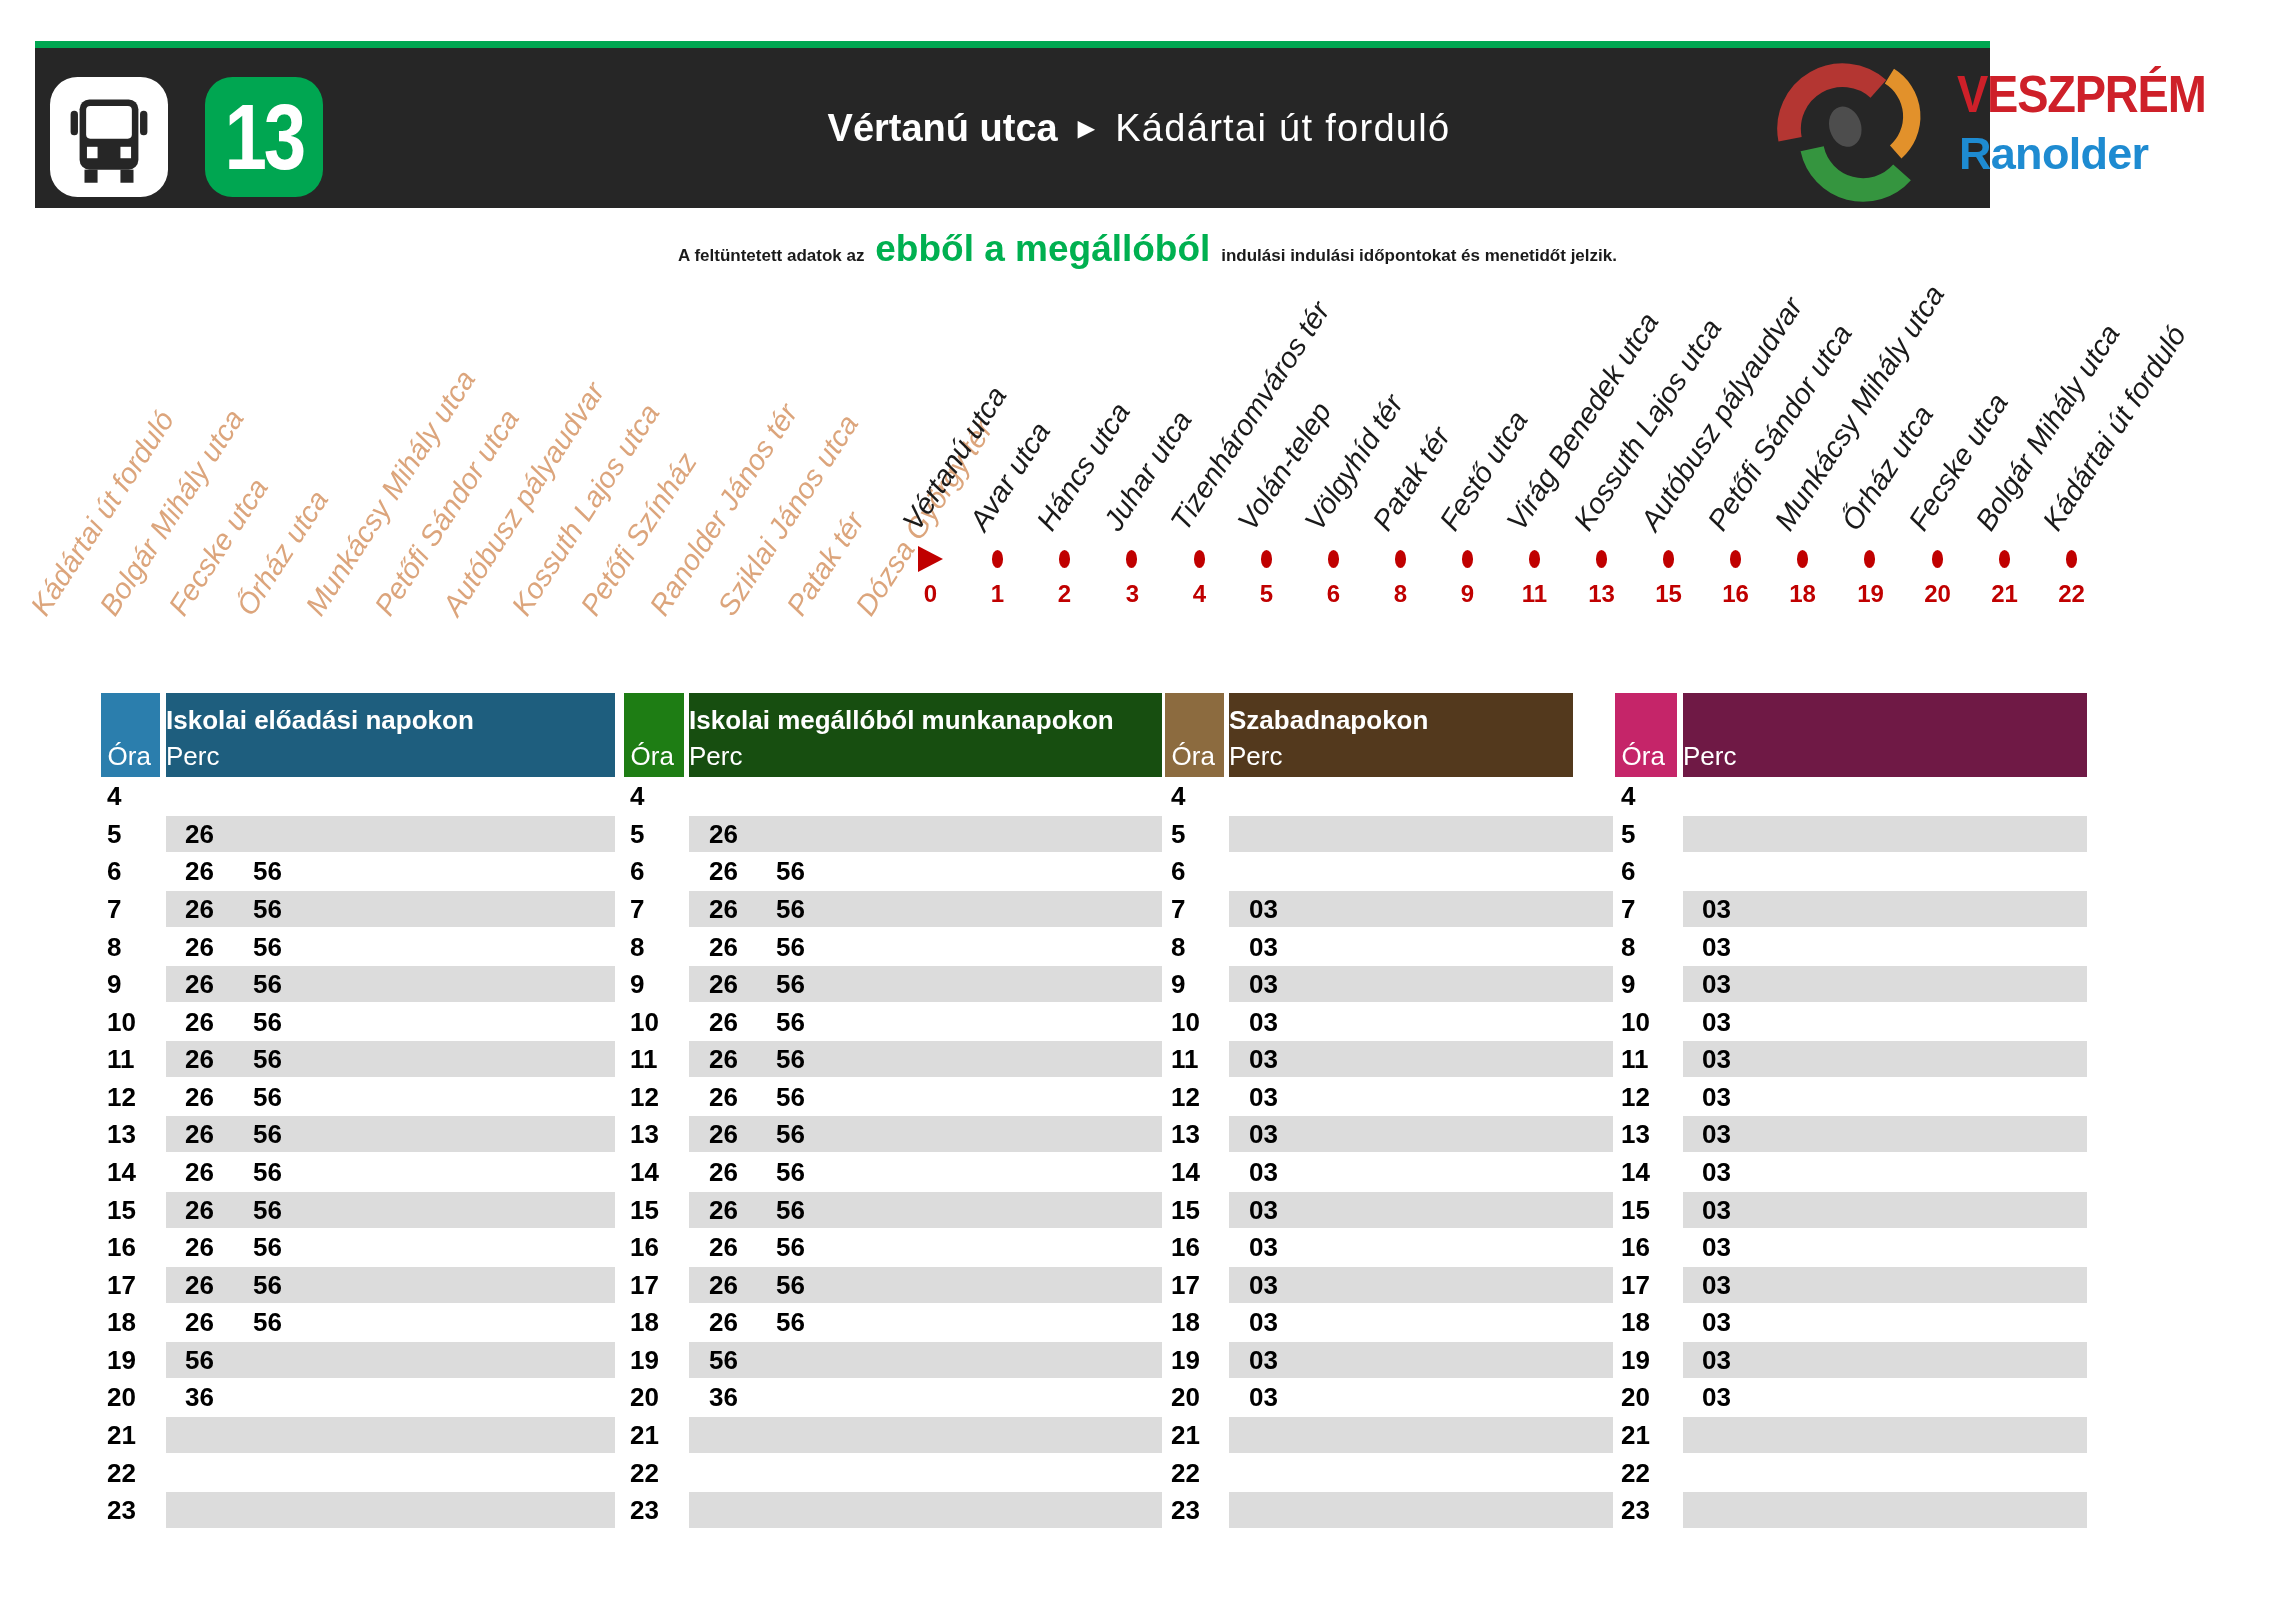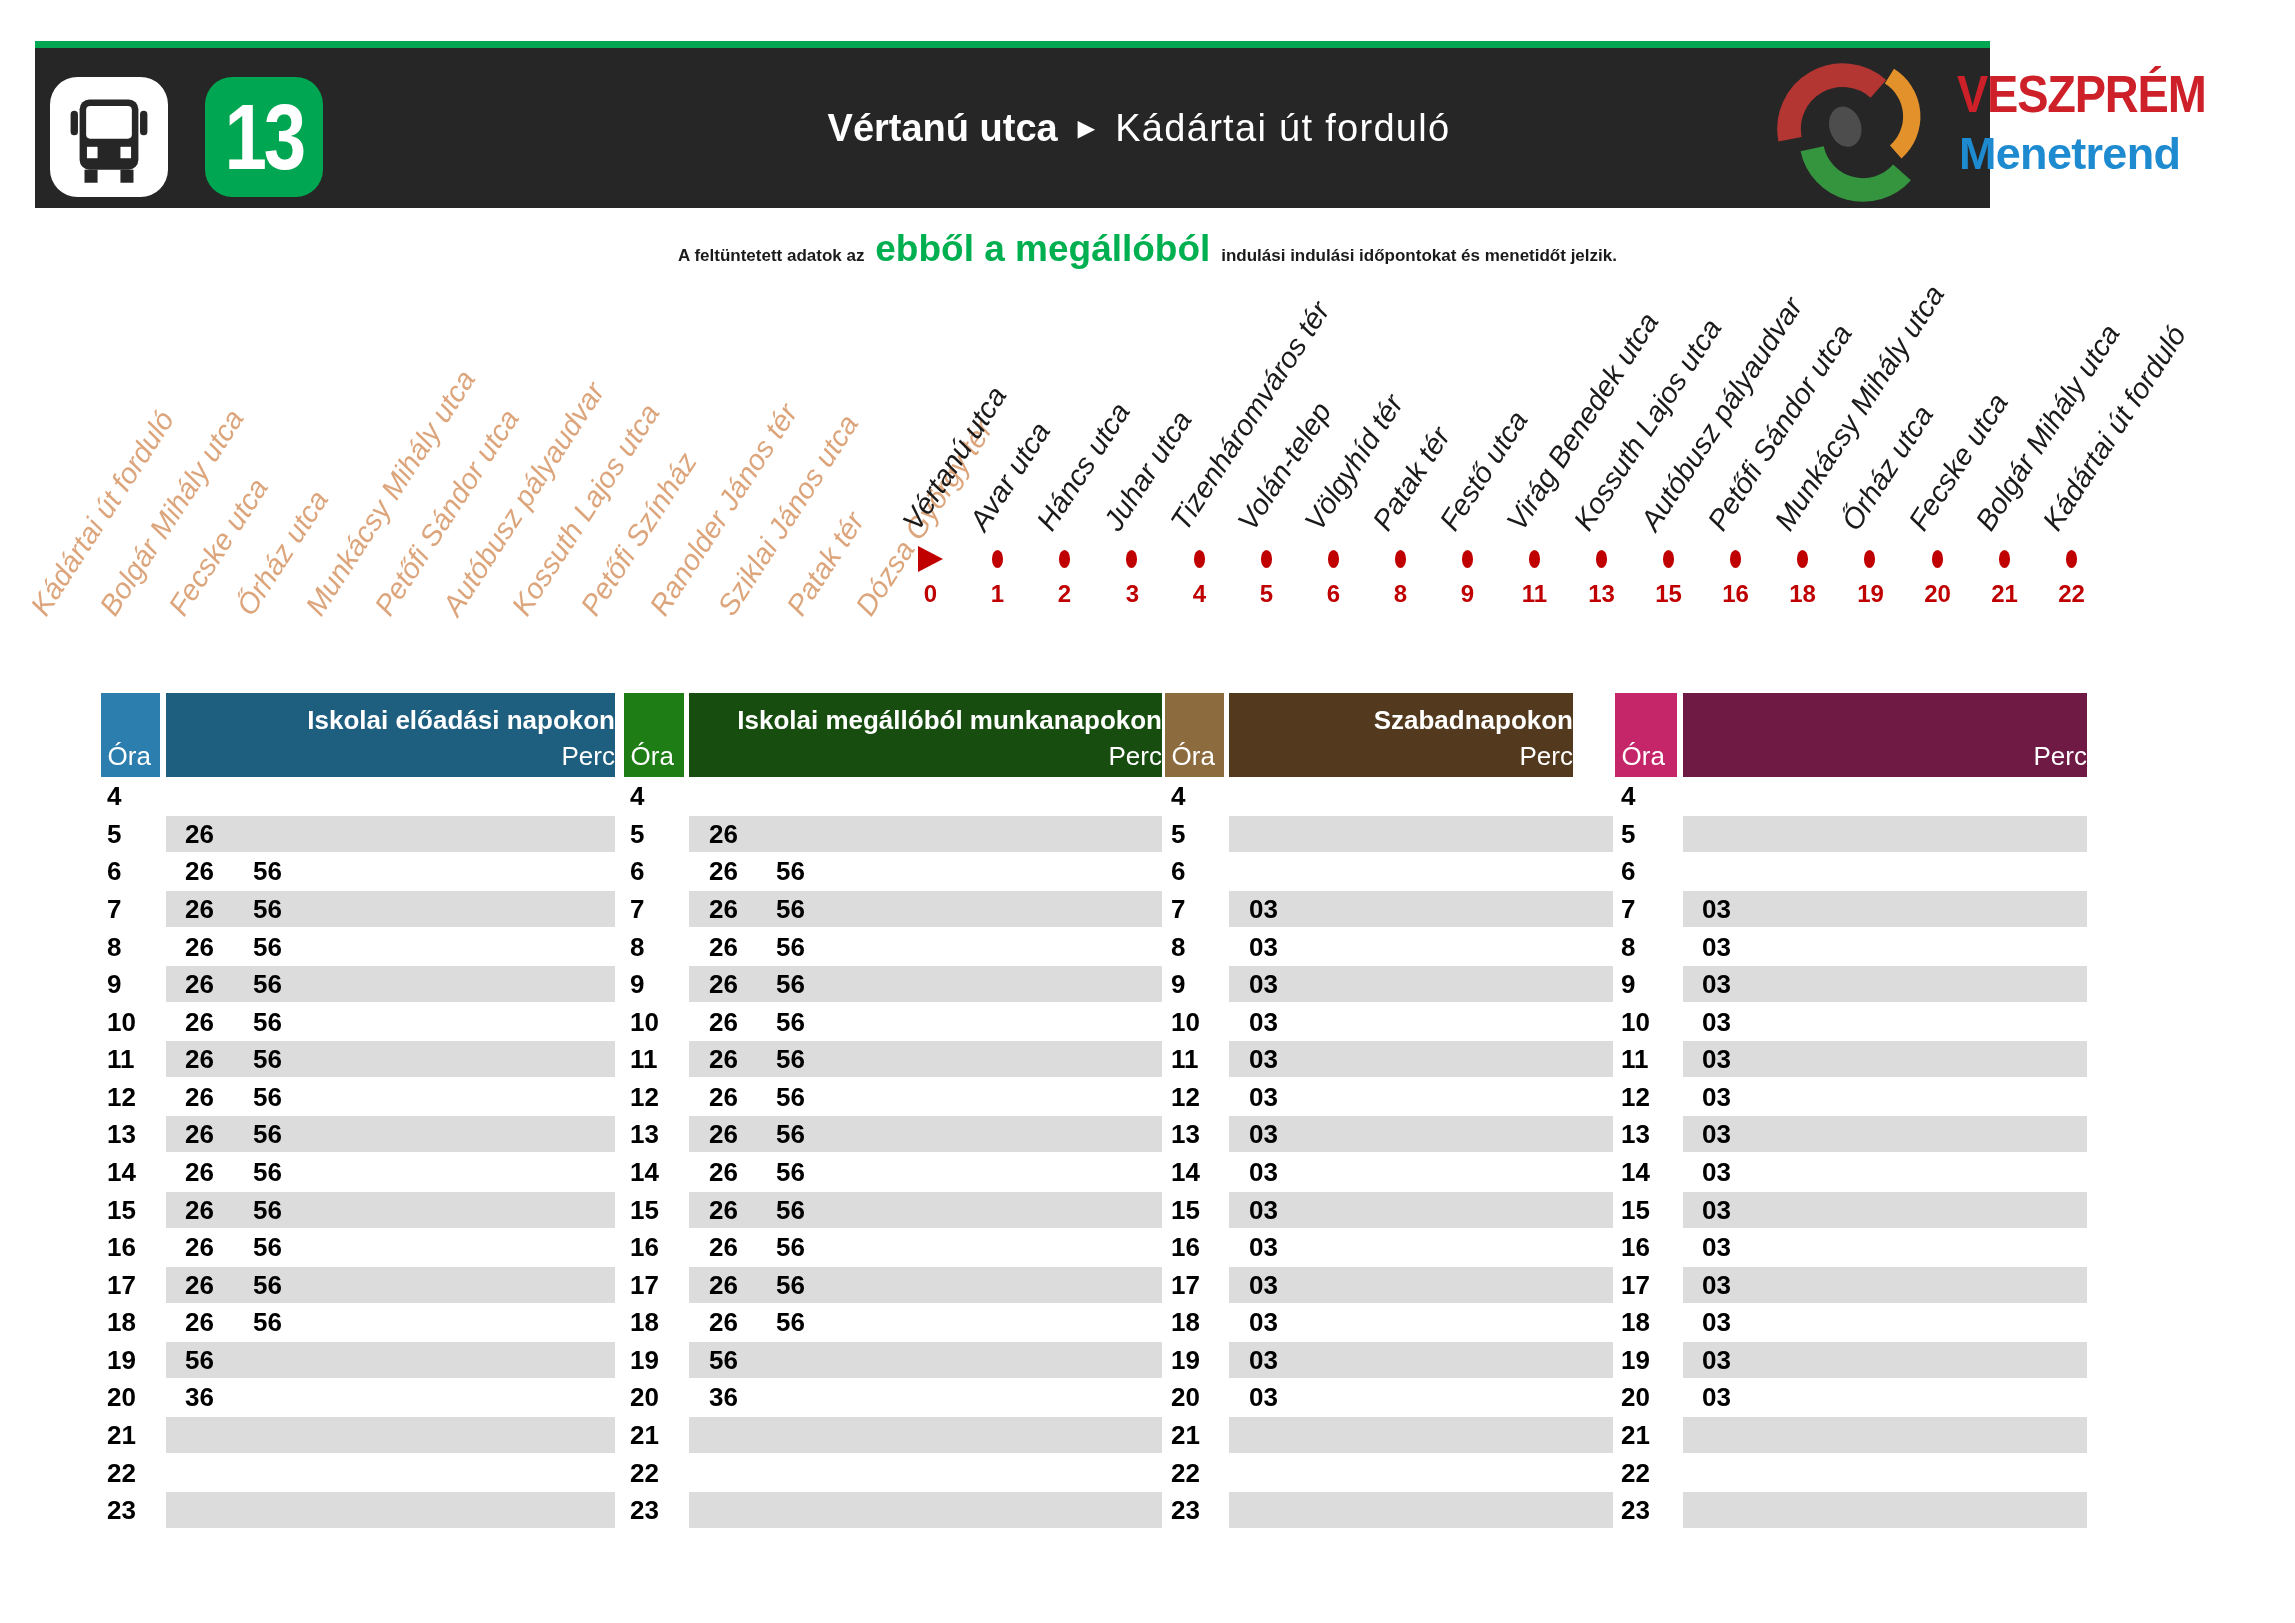--- a/index.html
+++ b/index.html
@@ -39,21 +39,21 @@
               transform:rotate(-57deg);transform-origin:0 100%;font-size:29px;font-style:italic;}
   .stop-label.upcoming{color:#1a1a1a;}
   .stop-dot{position:absolute;width:11px;height:17.7px;border-radius:50%;}
   .stop-start{position:absolute;width:0;height:0;border-top:13.7px solid transparent;
               border-bottom:13.7px solid transparent;}
   .stop-minute{position:absolute;width:59px;text-align:center;font-weight:bold;font-size:24px;}
 
   
   .tt-orahead{position:absolute;display:flex;align-items:flex-end;color:#fff;
               font-size:26px;padding:0 0 5.2px 6.5px;box-sizing:border-box;}
-  .tt-mainhead{position:absolute;color:#fff;text-align:right;}
+  .tt-mainhead{position:absolute;color:#fff;text-align:left;}
   .tt-title{position:absolute;left:0;top:0;width:100%;height:46px;line-height:54px;
               font-weight:bold;font-size:26px;}
   .tt-perc{position:absolute;left:0;top:46px;width:100%;height:38px;line-height:34px;font-size:26px;}
   .tt-stripe{position:absolute;background:#DCDCDC;}
   .tt-hour{position:absolute;font-weight:bold;font-size:26px;color:#000;}
   .tt-min{position:absolute;font-weight:bold;font-size:26px;color:#000;}
 </style>
 </head>
 <body>
 
@@ -90,21 +90,21 @@
   </div>
 
   <div class="brand">
     <svg class="brand-swirl" width="164" height="164" viewBox="0 0 100 104">
       <path d="M 12 56 A 34 34 0 0 1 68 24" fill="none" stroke="#B43632" stroke-width="15"></path>
       <path d="M 75 16 A 30 30 0 0 1 79 64" fill="none" stroke="#E2912B" stroke-width="11"></path>
       <path d="M 26 62 A 33 33 0 0 0 83 77" fill="none" stroke="#35953F" stroke-width="15"></path>
       <ellipse cx="47" cy="48" rx="10" ry="13" transform="rotate(-18 47 48)" fill="#4D4D4D"></ellipse>
     </svg>
     <div class="brand-city" style="color: rgb(206, 32, 41);">VESZPRÉM</div>
-    <div class="brand-product" style="color: rgb(30, 139, 209);">Menetrend</div>
+    <div class="brand-product" style="color: rgb(30, 139, 209);">Ranolder</div>
   </div>
 
   <div class="notice">
     <span class="notice-side">A feltüntetett adatok az</span>
     <span class="notice-hl" style="color: rgb(0, 176, 80);">ebből a megállóból</span>
     <span class="notice-side">indulási indulási időpontokat és menetidőt jelzik.</span>
   </div>
 
   <div class="diagram" id="diagram">
       <div class="stop-label passed" style="left: 51px; top: 590px; color: rgb(220, 165, 124);">Kádártai út forduló</div>

